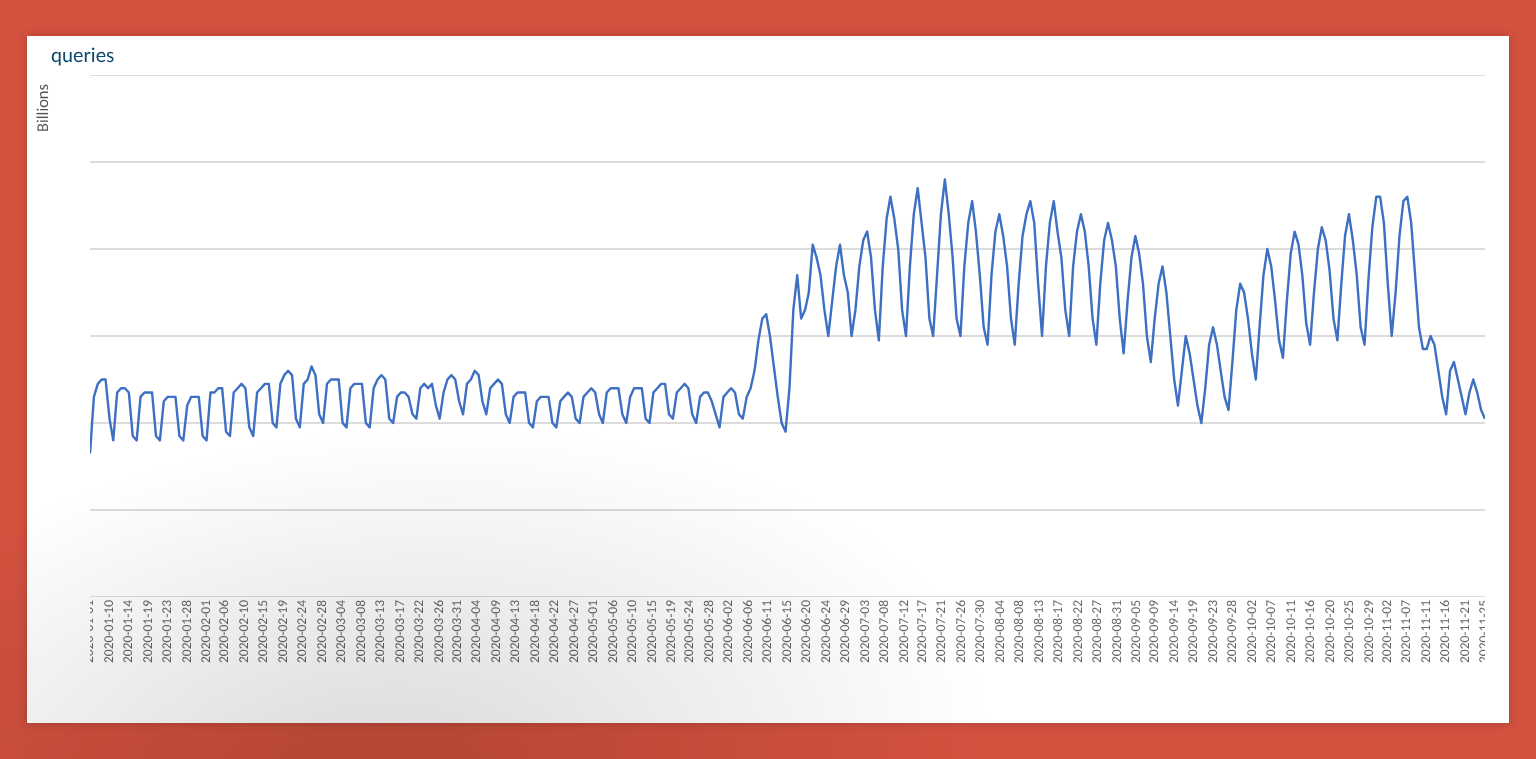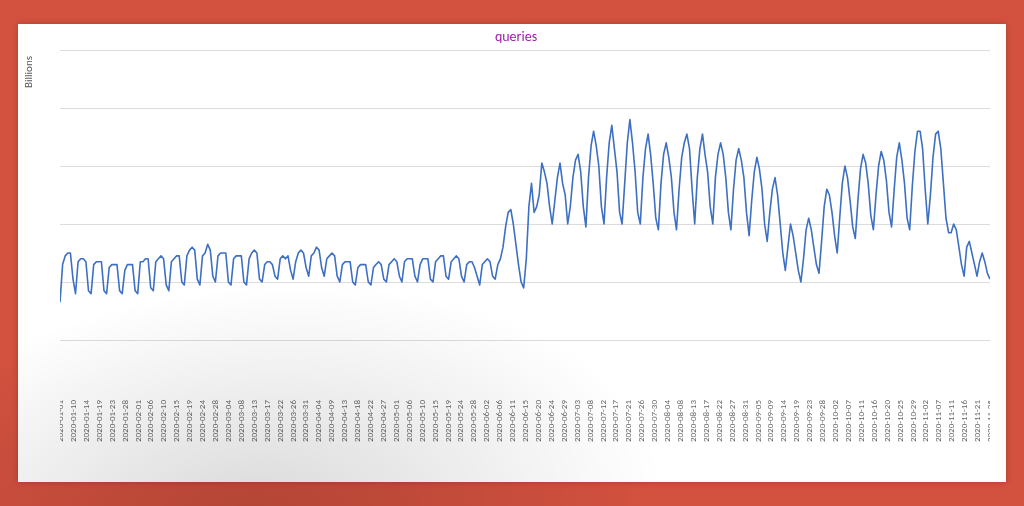--- a/index.html
+++ b/index.html
@@ -32,25 +32,24 @@
     left: 18px;
     top: 24px;
     width: 988px;
     height: 458px;
     background: #fff;
     box-shadow: 0 0 6px rgba(0,0,0,0.2);
   }
   .title {
     position: absolute;
     top: 4px;
-    left: 4px;
+    left: 16px;
     width: 100%;
-    text-align: center;
     font-size: 14px;
-    color: #a21caf;
+    color: #0c4a6e;
   }
   .ylabel {
     position: absolute;
     left: 4px;
     top: 32px;
     font-size: 11px;
     color: #555;
     writing-mode: vertical-rl;
     transform: rotate(180deg);
   }

